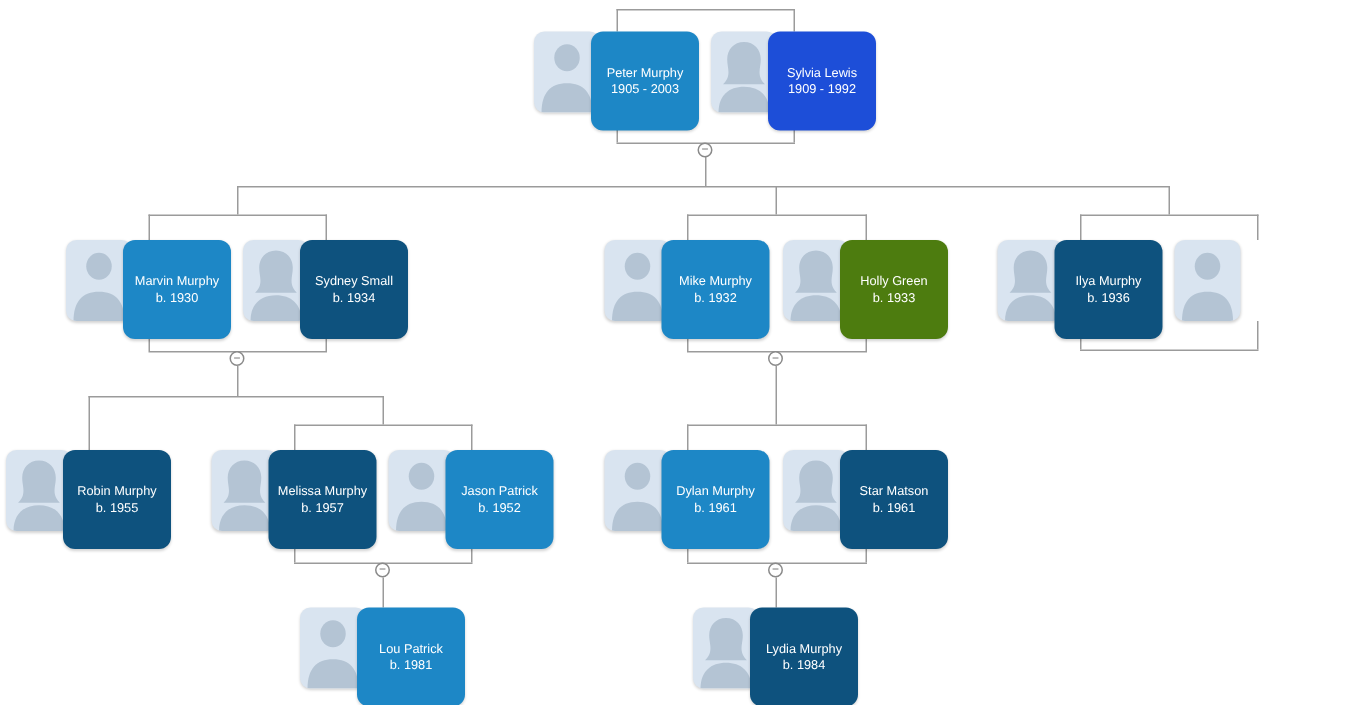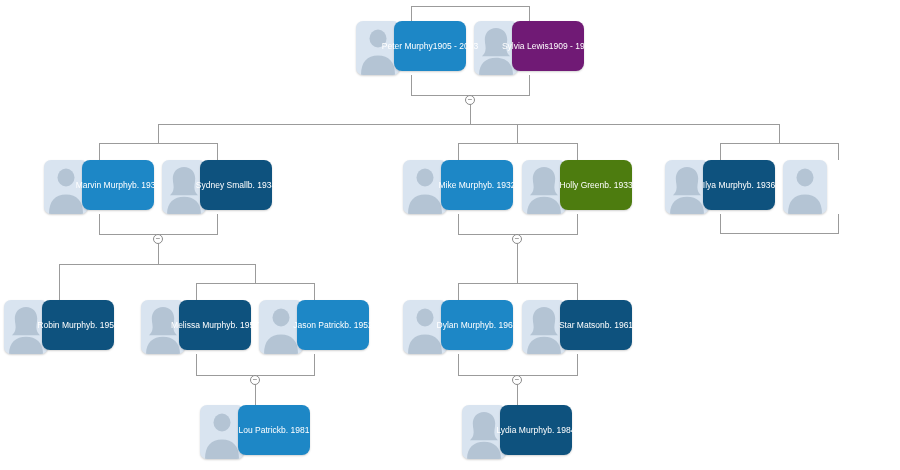--- a/index.html
+++ b/index.html
@@ -15,22 +15,22 @@
     color:#6b6b6b;font-size:8px;line-height:8px;cursor:pointer;
   }
   .toggle span{margin-top:-1px;}
   .card{position:absolute;width:110px;height:54px;cursor:pointer;}
   .photo{
     position:absolute;left:0;top:0;width:44px;height:54px;border-radius:7px;
     overflow:hidden;z-index:1;box-shadow:0 1px 2px rgba(0,0,0,0.18);
   }
   .photo svg{display:block;}
   .label{
-    position:absolute;left:38px;top:0;width:72px;height:50px;border-radius:8px;
-    z-index:2;display:flex;flex-direction:row;align-items:center;justify-content:center;
+    position:absolute;left:38px;top:0;width:72px;height:66px;border-radius:8px;
+    z-index:2;display:flex;flex-direction:column;align-items:center;justify-content:center;
     color:#ffffff;text-align:center;box-shadow:0 1px 2px rgba(0,0,0,0.18);
   }
   .label .nm{font-size:8.5px;line-height:11px;white-space:nowrap;}
   .label .yr{font-size:8.5px;line-height:11px;white-space:nowrap;}
 </style>
 </head>
 <body>
 
 <div class="canvas">
   <div id="connectors">
@@ -111,21 +111,21 @@
           <div class="yr">1905 - 2003</div>
         </div>
       </div>
       <div class="card" style="left: 474px; top: 21px;">
         <div class="photo" style="background: rgb(217, 228, 240);">
           <svg width="44" height="54" viewBox="0 0 44 54" xmlns="http://www.w3.org/2000/svg">
   <path d="M22 7 C15.2 7 10.8 12 10.8 18.5 C10.8 23 12.3 26 11.3 30 C10.4 33.2 8 35.2 8 35.2 L36 35.2 C36 35.2 33.6 33.2 32.7 30 C31.7 26 33.2 23 33.2 18.5 C33.2 12 28.8 7 22 7 Z" fill="#b4c4d4"></path>
   <path d="M5 54 C5 42.5 12 36.8 22 36.8 C32 36.8 39 42.5 39 54 Z" fill="#b4c4d4"></path>
           </svg>
         </div>
-        <div class="label" style="background: #701a75;">
+        <div class="label" style="background: #1d4ed8;">
           <div class="nm">Sylvia Lewis</div>
           <div class="yr">1909 - 1992</div>
         </div>
       </div>
       <div class="card" style="left: 44px; top: 160px;">
         <div class="photo" style="background: rgb(217, 228, 240);">
           <svg width="44" height="54" viewBox="0 0 44 54" xmlns="http://www.w3.org/2000/svg">
   <ellipse cx="22" cy="17.5" rx="8.5" ry="9" fill="#b4c4d4"></ellipse>
   <path d="M5 54 C5 41 11 34.5 22 34.5 C33 34.5 39 41 39 54 Z" fill="#b4c4d4"></path>
           </svg>

